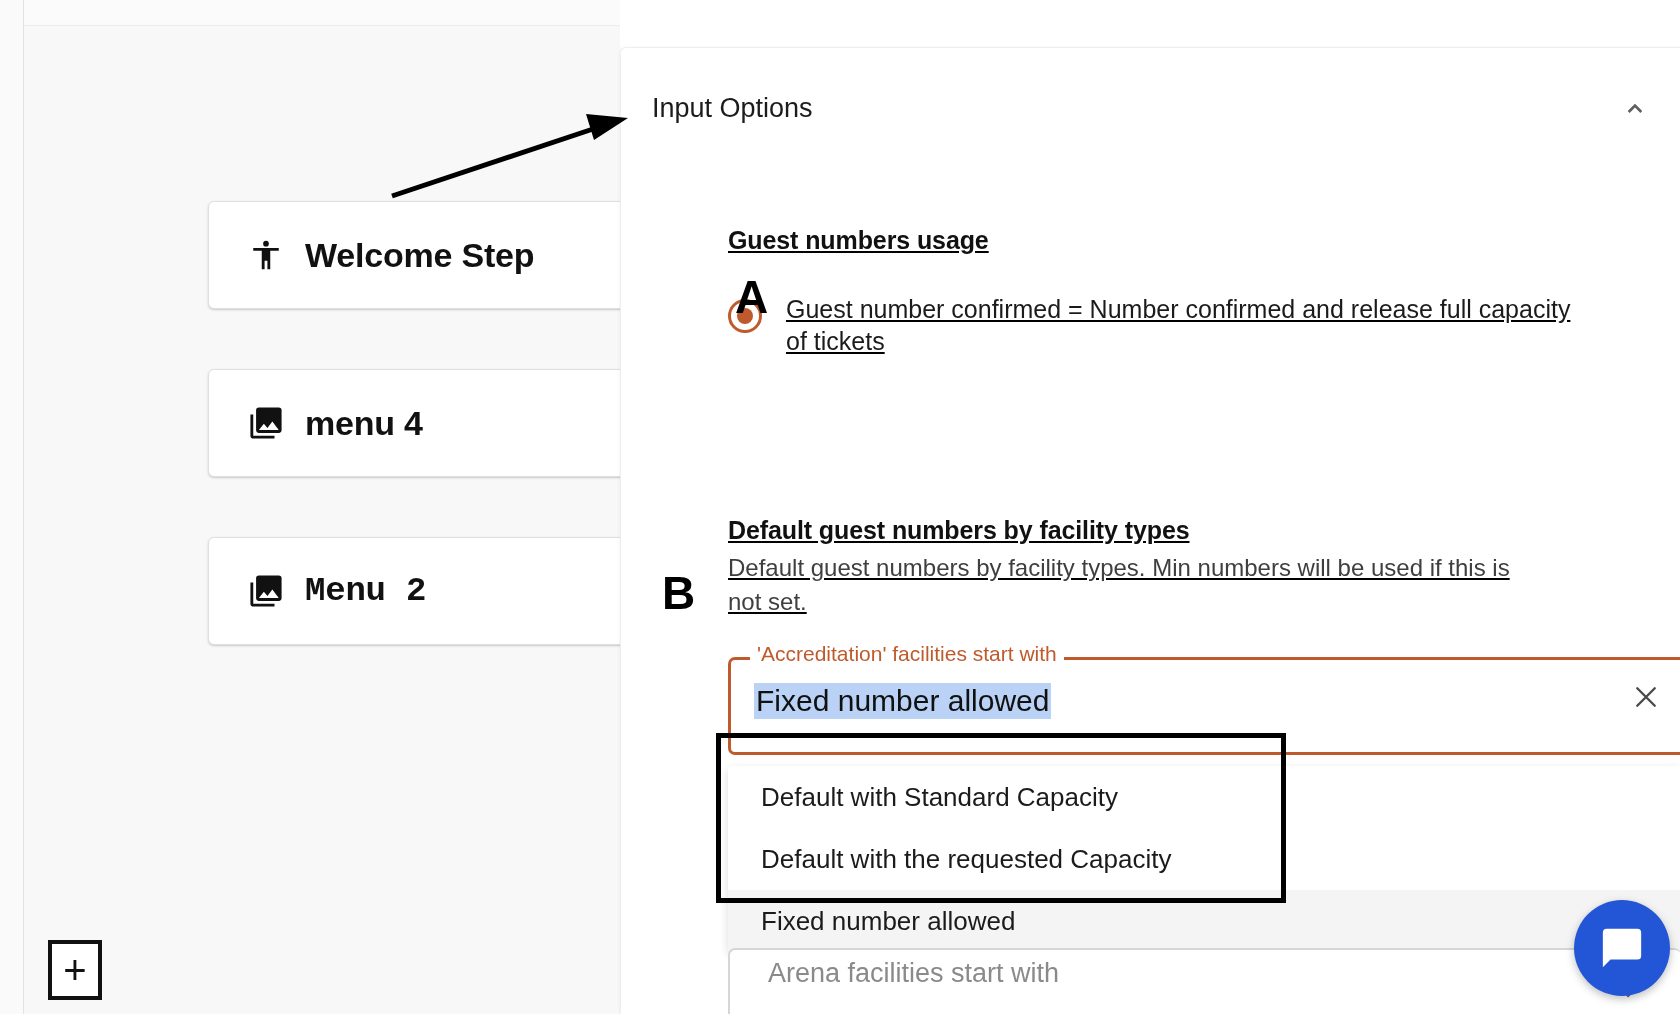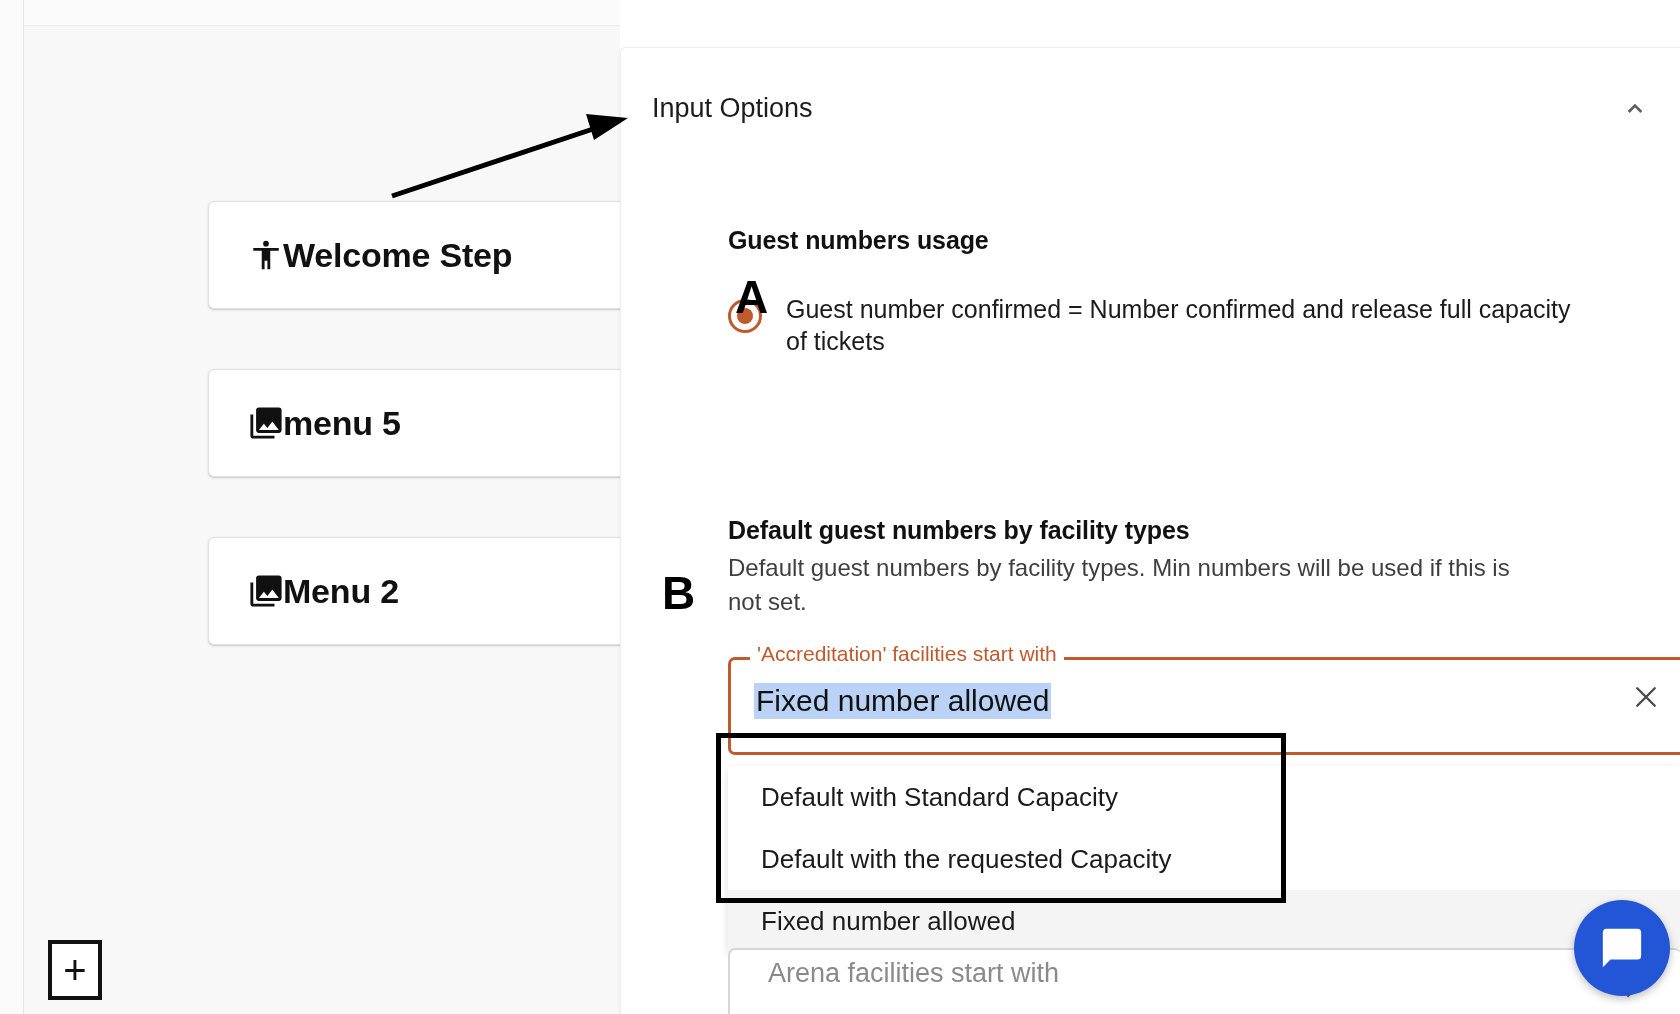--- a/index.html
+++ b/index.html
@@ -34,32 +34,33 @@
     left: 208px;
     width: 420px;
     height: 108px;
     background: #ffffff;
     border: 1px solid #e0e0e0;
     border-radius: 6px;
     box-shadow: 0 1px 3px rgba(0,0,0,0.13), 0 1px 1px rgba(0,0,0,0.07);
     display: flex;
     align-items: center;
     padding-left: 40px;
+    gap: 22px;
   }
   .step-card .s-icon { width: 34px; height: 34px; flex: 0 0 auto; display: block; }
   .step-card .s-label {
     font-size: 34px;
     font-weight: 700;
     color: #111111;
     letter-spacing: -0.2px;
     white-space: nowrap;
   }
   #step-0 { top: 201px; }
   #step-1 { top: 369px; }
-  #step-2 { top: 537px; }
+  #step-2 { top: 537px; font-family: Liberation Mono, monospace; }
 
   .add-box {
     position: absolute;
     left: 48px; top: 940px;
     width: 54px; height: 60px;
     border: 4px solid #111111;
     background: #ffffff;
     display: flex; align-items: center; justify-content: center;
   }
   .add-box .plus { font-size: 40px; line-height: 1; color: #111111; font-weight: 400; }
@@ -94,21 +95,21 @@
     color: #1c1c1c;
     font-weight: 400;
   }
   .panel-toggle {
     margin-left: auto;
     width: 40px; height: 40px;
     display: flex; align-items: center; justify-content: center;
     cursor: pointer;
   }
 
-  .section { position: absolute; left: 107px; }
+  .section { position: absolute; left: 107px; text-decoration: underline; }
 
   .section-title {
     font-size: 25px;
     font-weight: 700;
     color: #111111;
     letter-spacing: -0.1px;
   }
   .section-desc {
     font-size: 24px;
     color: #3f3f3f;
@@ -284,21 +285,21 @@
         <path d="M21 9h-6v13h-2v-6h-2v6H9V9H3V7h18v2z" fill="#111"></path>
       </svg>
       <span class="s-label">Welcome Step</span>
     </div>
 
     <div class="step-card" id="step-1">
       <svg class="s-icon" viewBox="0 0 24 24">
         <path d="M3 6H1v15a2 2 0 0 0 2 2h15v-2H3V6z" fill="#111"></path>
         <path d="M21 1H7a2 2 0 0 0-2 2v14a2 2 0 0 0 2 2h14a2 2 0 0 0 2-2V3a2 2 0 0 0-2-2zm0 16H7l3.5-4.5 2.5 3L16.5 11 21 17z" fill="#111"></path>
       </svg>
-      <span class="s-label">menu 5</span>
+      <span class="s-label">menu 4</span>
     </div>
 
     <div class="step-card" id="step-2">
       <svg class="s-icon" viewBox="0 0 24 24">
         <path d="M3 6H1v15a2 2 0 0 0 2 2h15v-2H3V6z" fill="#111"></path>
         <path d="M21 1H7a2 2 0 0 0-2 2v14a2 2 0 0 0 2 2h14a2 2 0 0 0 2-2V3a2 2 0 0 0-2-2zm0 16H7l3.5-4.5 2.5 3L16.5 11 21 17z" fill="#111"></path>
       </svg>
       <span class="s-label">Menu 2</span>
     </div>
 

